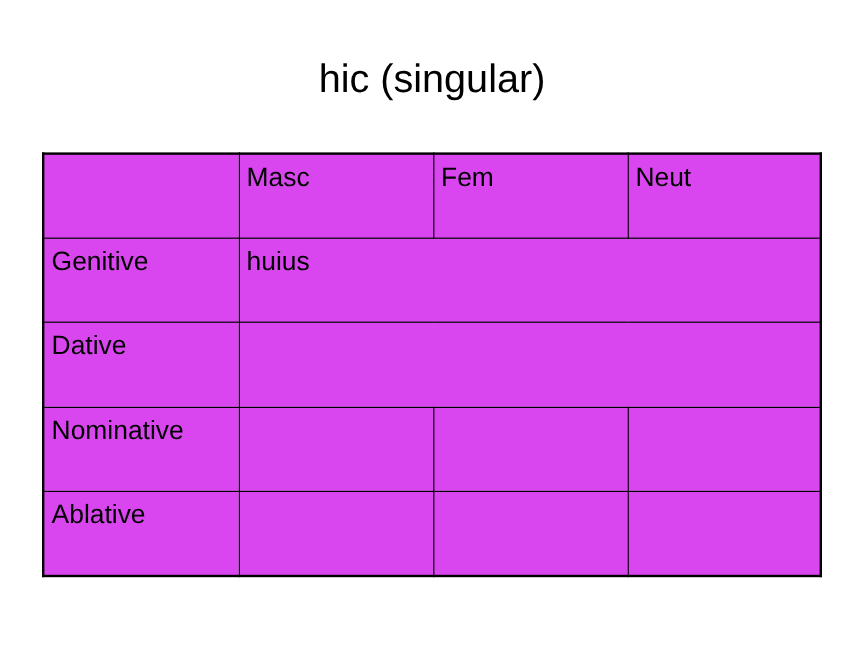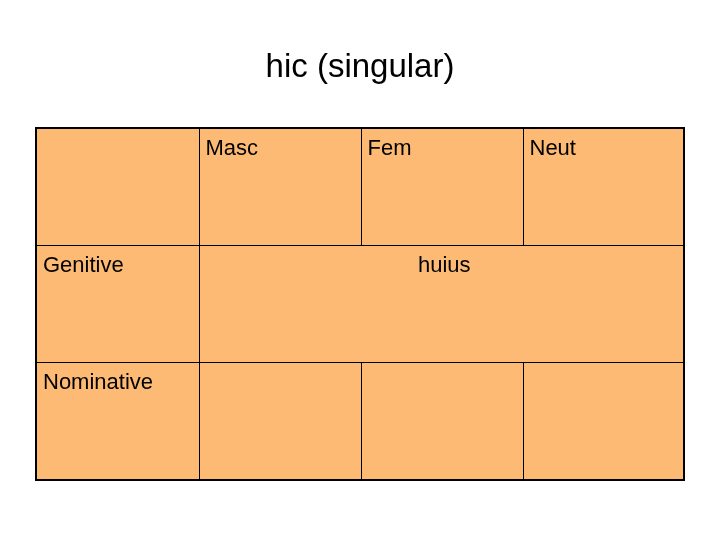--- a/index.html
+++ b/index.html
@@ -45,31 +45,30 @@
   .decl-table td {
     border: 1px solid #000000;
     padding: 6px 0 0 6px;
     margin: 0;
     font-size: 22px;
     line-height: 26px;
     vertical-align: top;
     height: 53px;
     font-weight: normal;
     color: #000000;
-    background: #fdba74;
+    background: #d946ef;
   }
   .col-case   { width: 163px; }
   .col-masc   { width: 162px; }
   .col-fem    { width: 162px; }
   .col-neut   { width: 161px; }
   .form {
     color: #bf2727;
   }
   .merged-center {
-    text-align: center;
     padding-left: 0;
     padding-right: 0;
   }
   .empty-cell {
     
   }
 </style>
 </head>
 <body>
 
@@ -92,25 +91,35 @@
         <td>Fem</td>
         <td>Neut</td>
       </tr>
 
 
       <tr>
         <td>Genitive</td>
         <td class="form merged-center" colspan="3">huius</td>
       </tr>
 
+      <tr>
+        <td>Dative</td>
+        <td class="form merged-center empty-cell" colspan="3"></td>
+      </tr>
 
       <tr>
         <td>Nominative</td>
         <td class="form empty-cell"></td>
         <td class="form empty-cell"></td>
         <td class="form empty-cell"></td>
       </tr>
 
+      <tr>
+        <td>Ablative</td>
+        <td class="form empty-cell"></td>
+        <td class="form empty-cell"></td>
+        <td class="form empty-cell"></td>
+      </tr>
 
     </tbody>
   </table>
 
 </div>
 
 </body></html>

